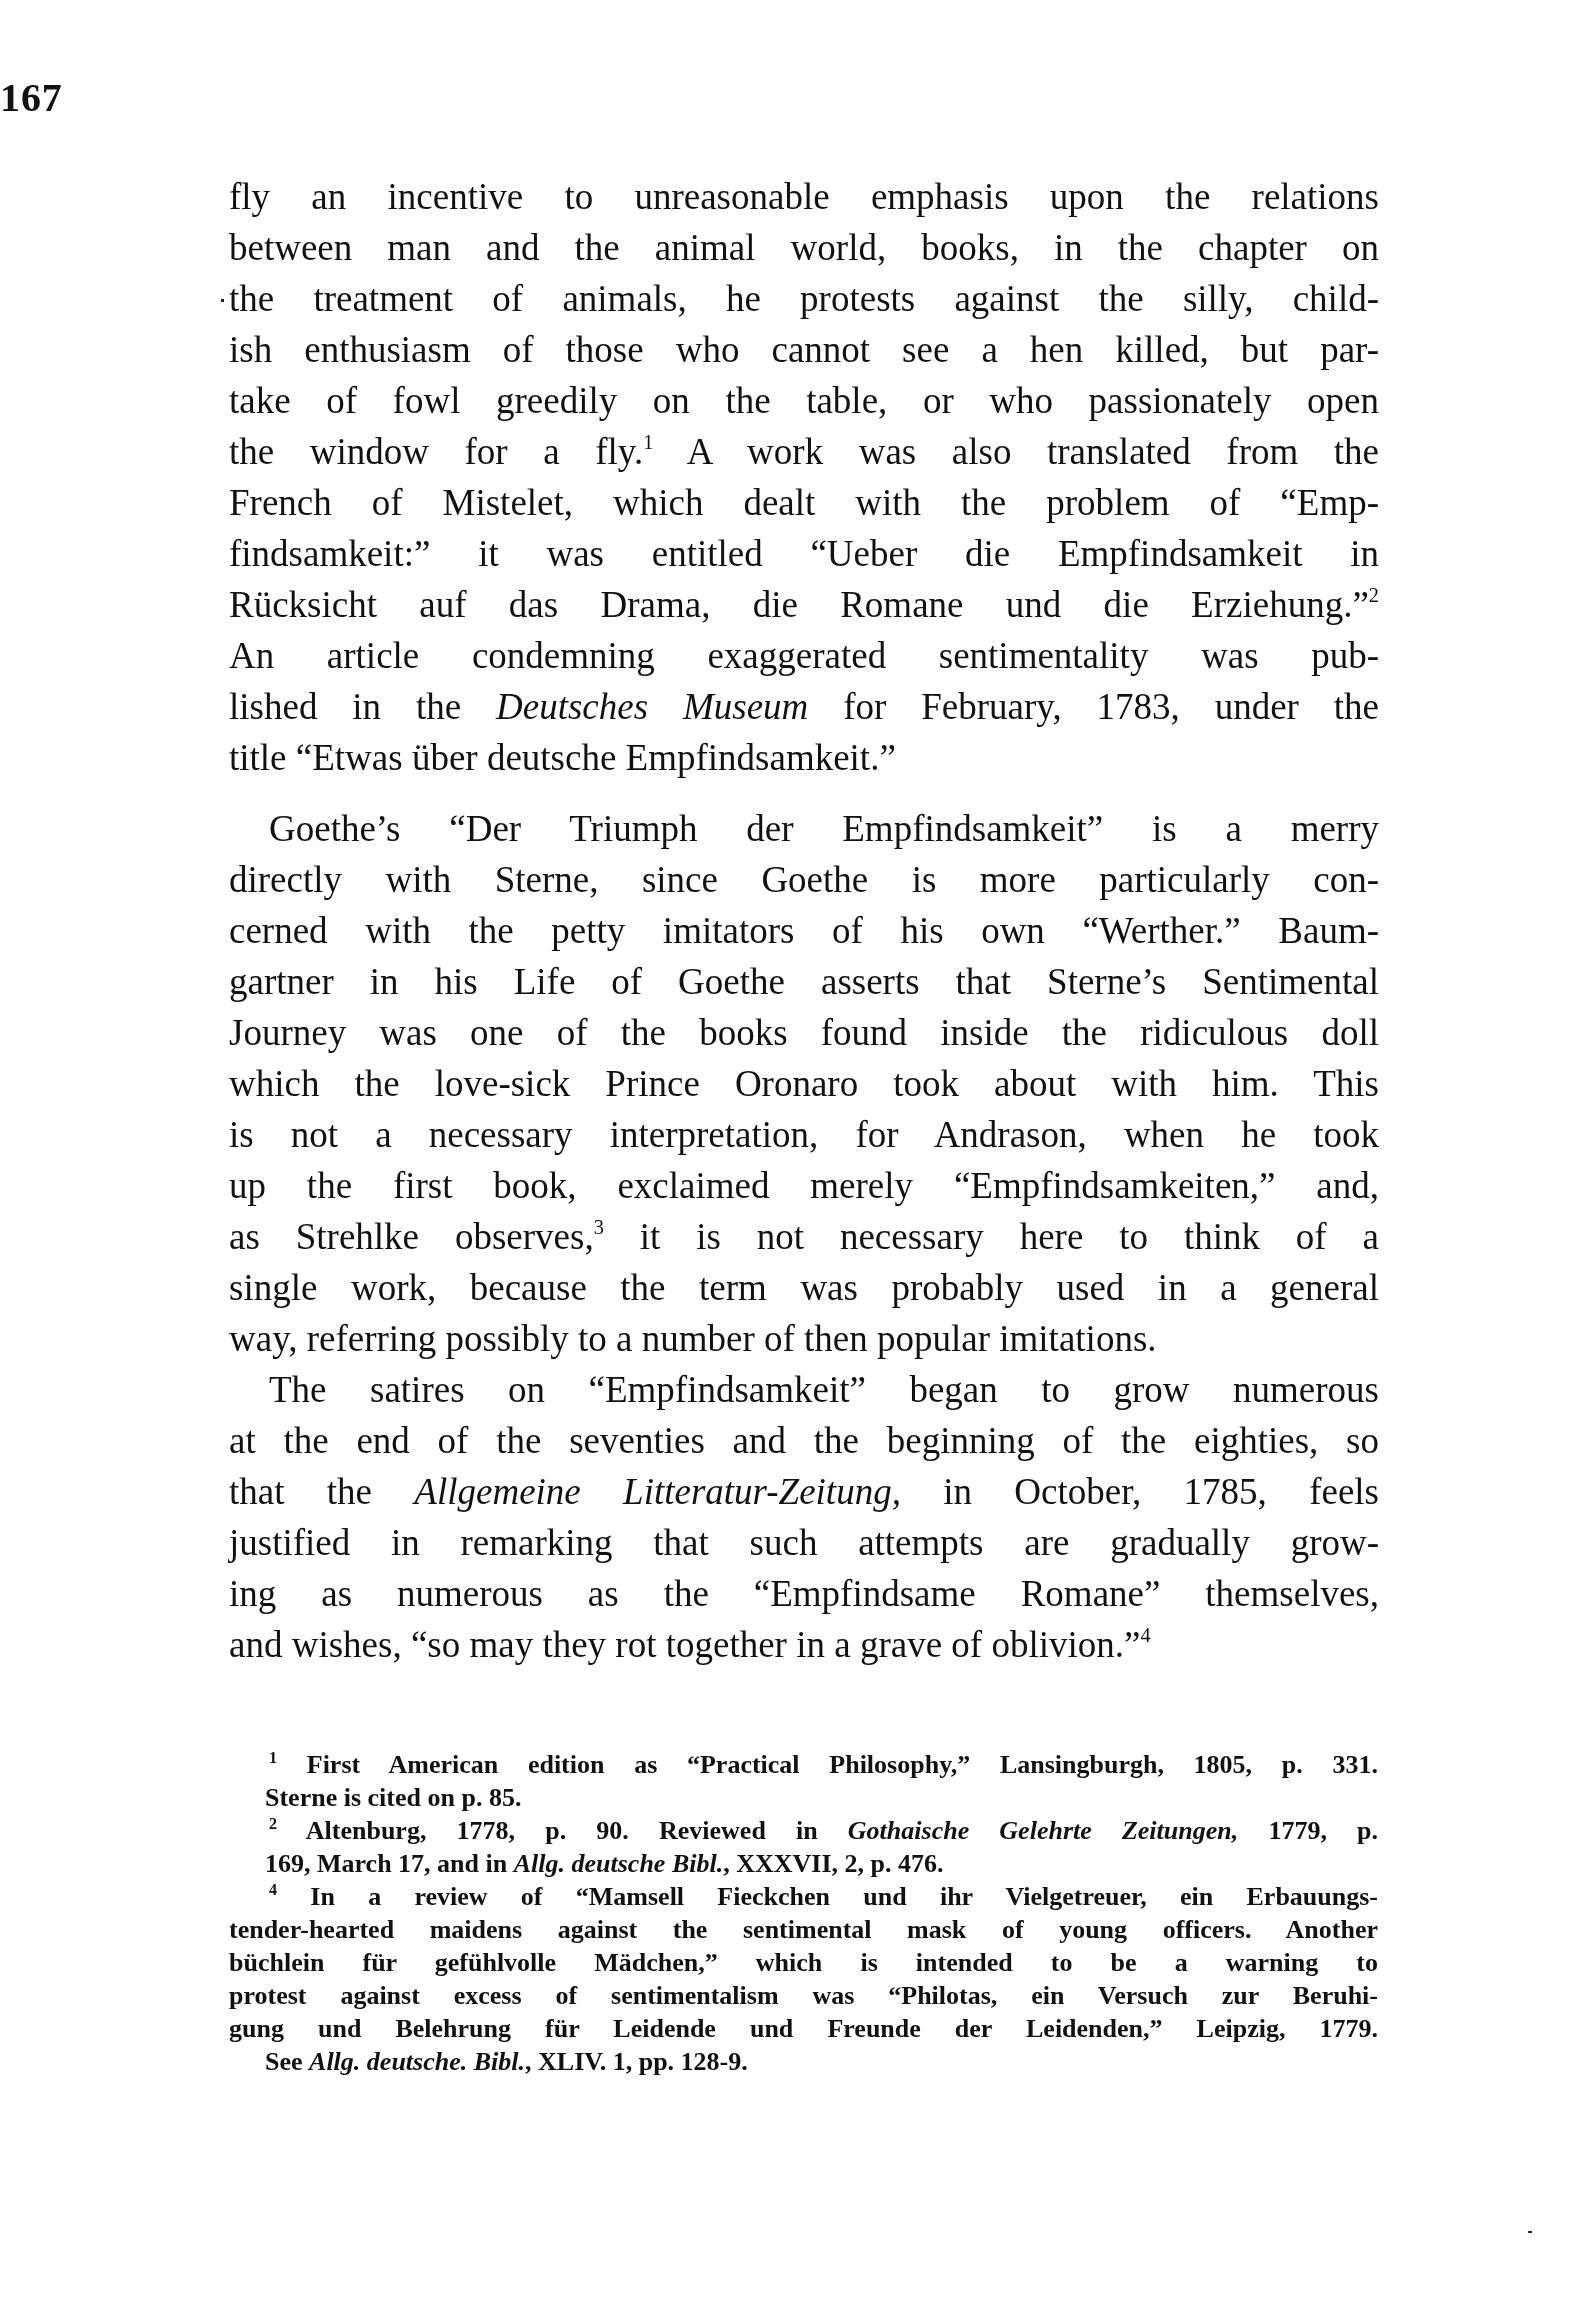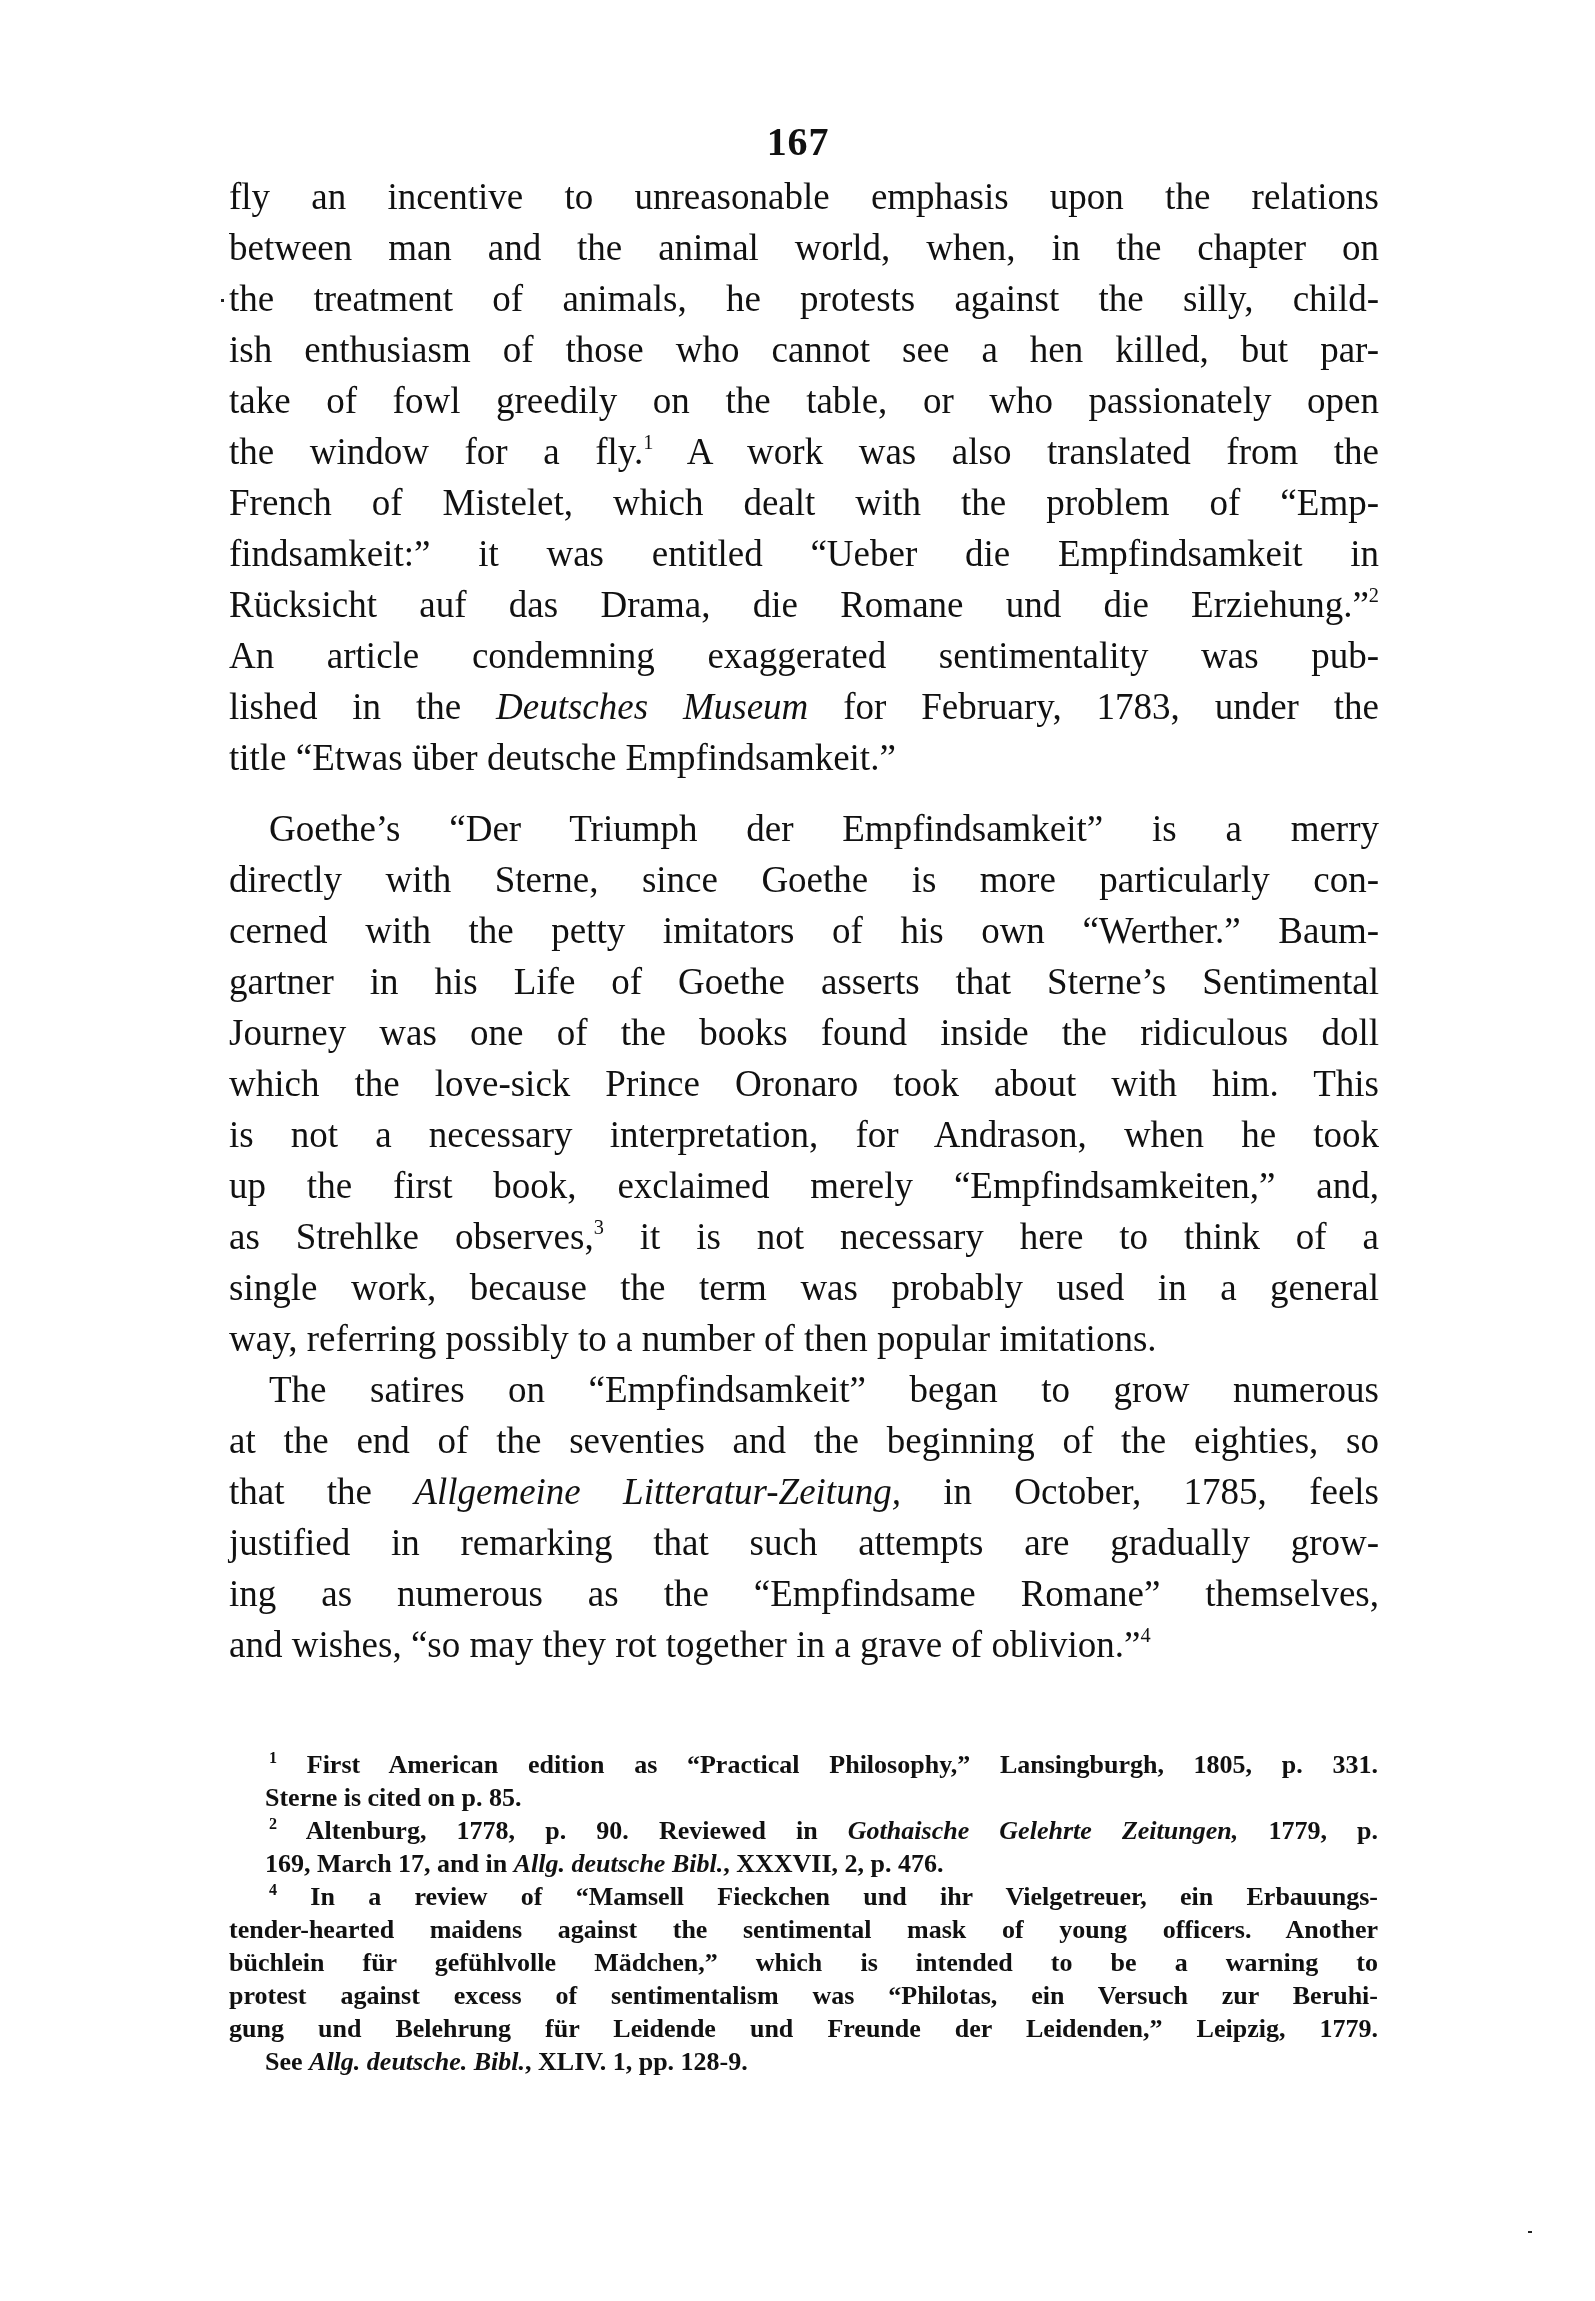--- a/index.html
+++ b/index.html
@@ -1,20 +1,20 @@
 <!DOCTYPE html>
 <html style="font-size:14.4px"><head>
 <meta charset="utf-8">
 <style>
   html, body { margin: 0; padding: 0; background: #ffffff; }
   body { width: 1596px; height: 2302px; position: relative; overflow: hidden; color: #111; }
   .page { position: absolute; left: 0; top: 0; width: 1596px; height: 2302px; background: #fff; }
   .page-number {
-    position: absolute; top: 74px; left: 0; width: 1596px; text-align: center;
-    font-family: "Liberation Serif", "DejaVu Serif", serif; font-size: 40px; font-weight: bold; letter-spacing: 0.9px; margin-top: 44px;
+    position: absolute; top: 74px; left: 0; width: 1596px; text-align: left;
+    font-family: "Liberation Serif", "DejaVu Serif", serif; font-size: 40px; font-weight: bold; letter-spacing: 0.9px;
   }
   .body-text {
     position: absolute; left: 229px; top: 171px; width: 1150px;
     font-family: "Liberation Serif", "DejaVu Serif", serif;
     font-size: 37px; line-height: 51px; text-align: justify;
   }
   .line { display: block; text-align: justify; text-align-last: justify; white-space: nowrap; height: 51px; }
   .line.last { text-align-last: left; }
   sup { font-size: 0.55em; vertical-align: 0.75em; line-height: 0; }
   .footnotes {
@@ -30,21 +30,21 @@
   .speck { position: absolute; background: #222; }
 </style>
 </head>
 <body>
 
 <div class="page">
   <div class="page-number">167</div>
   <div class="body-text" id="body-text">
       <div>
         <span class="line"><span>fly an incentive to unreasonable emphasis upon the relations</span></span>
-        <span class="line"><span>between man and the animal world, when, in the chapter on</span></span>
+        <span class="line"><span>between man and the animal world, books, in the chapter on</span></span>
         <span class="line"><span>the treatment of animals, he protests against the silly, child-</span></span>
         <span class="line"><span>ish enthusiasm of those who cannot see a hen killed, but par-</span></span>
         <span class="line"><span>take of fowl greedily on the table, or who passionately open</span></span>
         <span class="line"><span>the window for a fly.</span><sup>1</sup><span>  A work was also translated from the</span></span>
         <span class="line"><span>French of Mistelet, which dealt with the problem of “Emp-</span></span>
         <span class="line"><span>findsamkeit:” it was entitled “Ueber die Empfindsamkeit in</span></span>
         <span class="line"><span>Rücksicht auf das Drama, die Romane und die Erziehung.”</span><sup>2</sup></span>
         <span class="line"><span>An article condemning exaggerated sentimentality was pub-</span></span>
         <span class="line"><span>lished in the </span><i>Deutsches Museum</i><span> for February, 1783, under the</span></span>
         <span class="line last"><span>title “Etwas über deutsche Empfindsamkeit.”</span></span>

